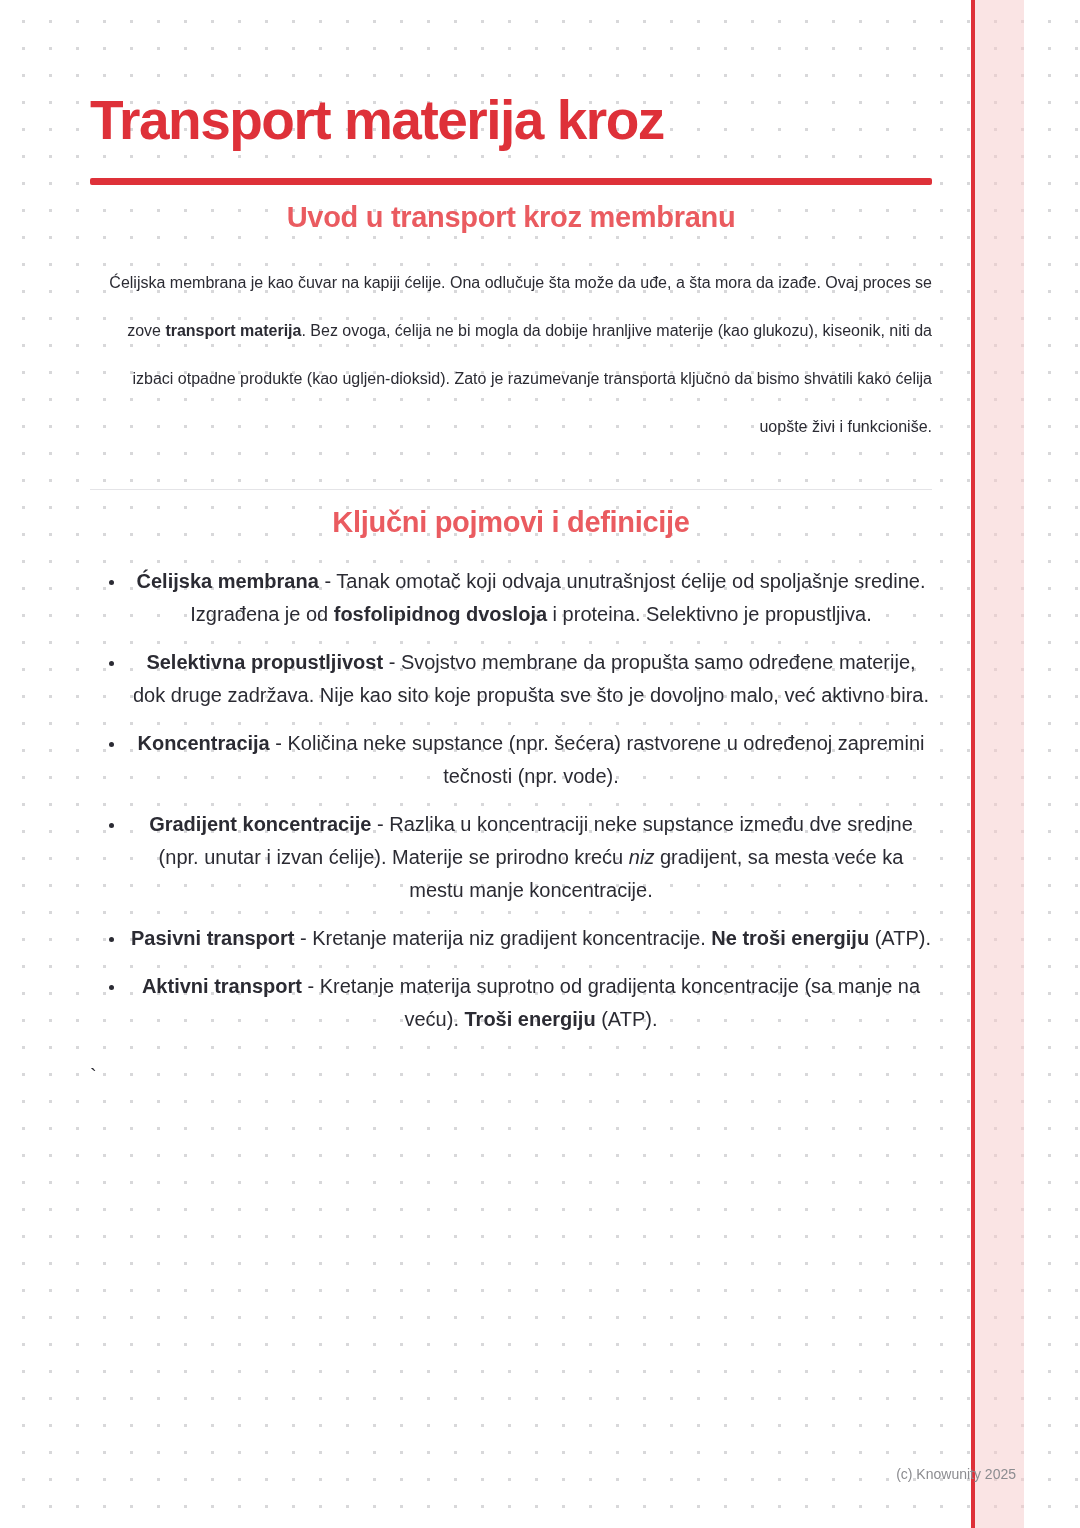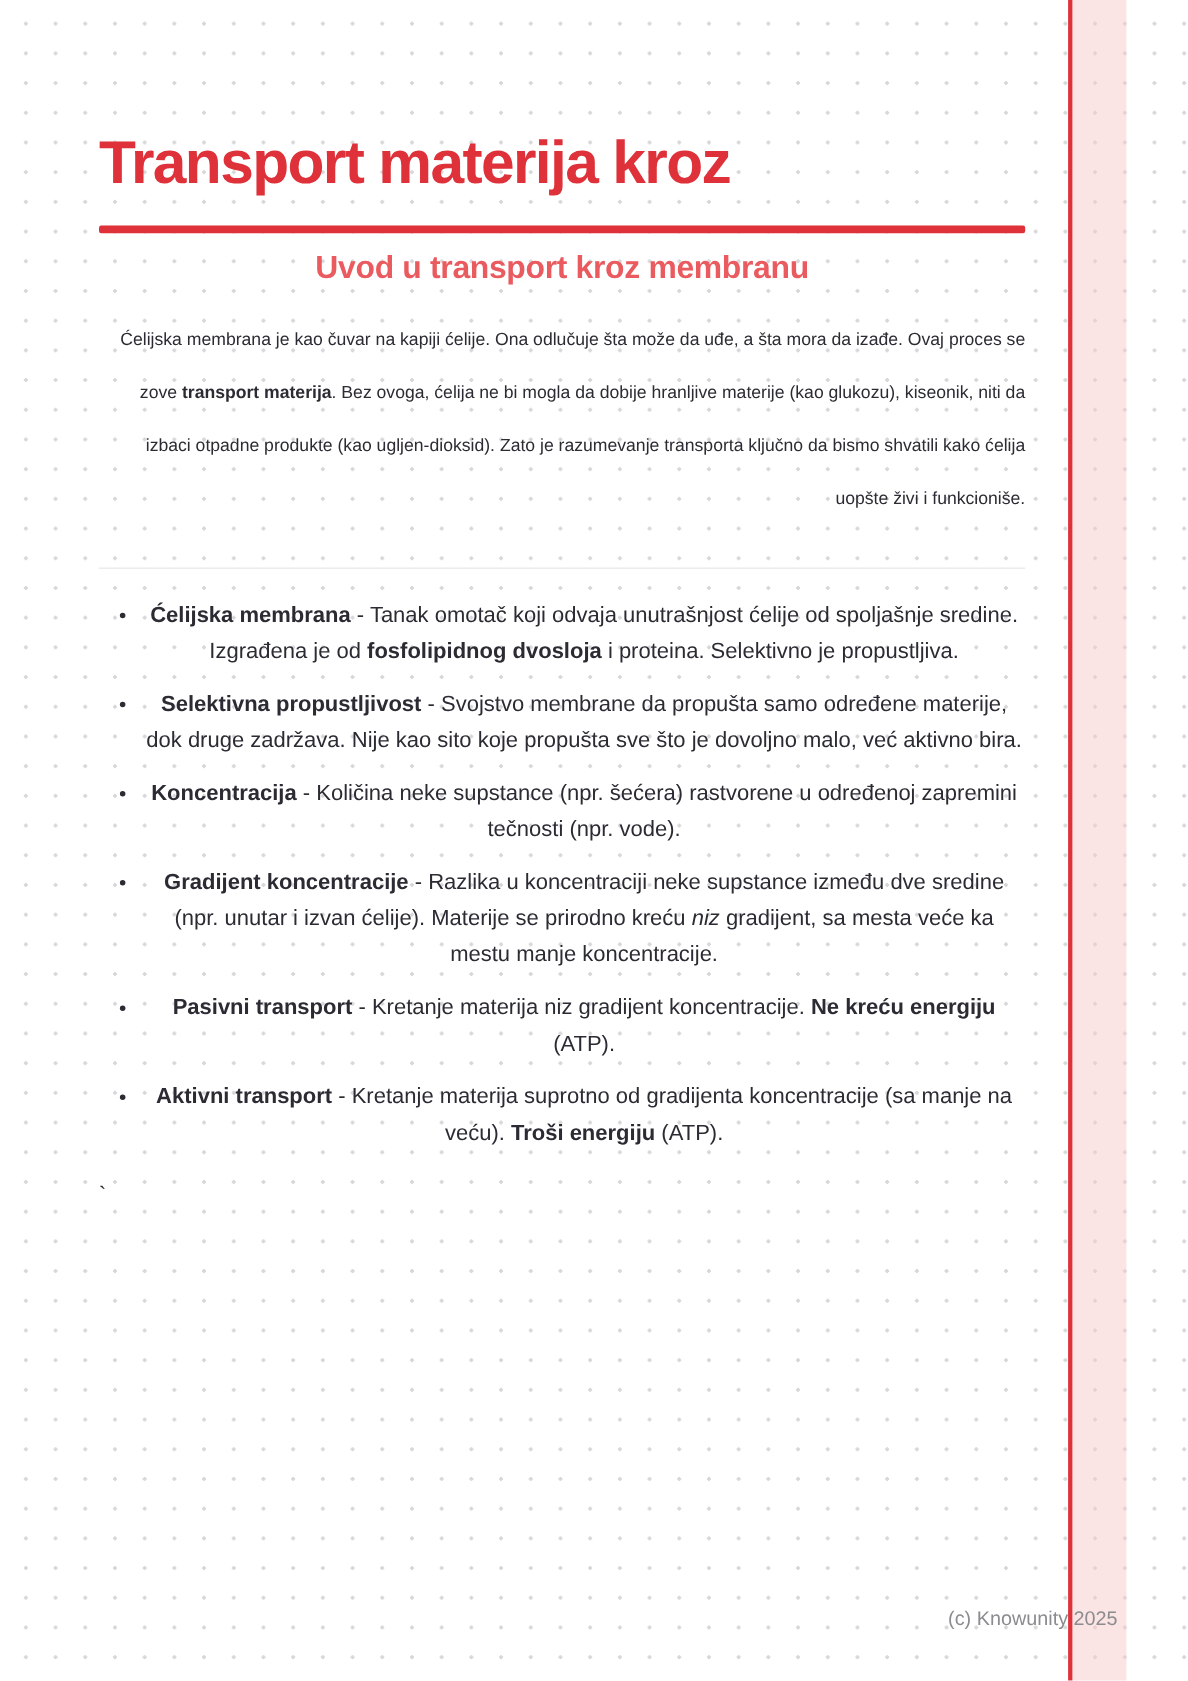--- a/index.html
+++ b/index.html
@@ -26,21 +26,21 @@
     width: 842px;
   }
   h1.title {
     margin: 0;
     font-size: 55px;
     line-height: 1.17;
     font-weight: 800;
     letter-spacing: -1.5px;
     color: var(--title_red, #de3139);
   }
-  h1.title .line { display: block; margin-top: 27px; }
+  h1.title .line { display: block; }
   .title-rule {
     margin-top: 26px;
     height: 7px;
     border-radius: 2px;
     background: var(--title_red, #de3139);
   }
   h2.section-heading {
     margin: 16px;
     font-size: 29px;
     font-weight: 700;
@@ -97,21 +97,21 @@
     bottom: 0;
     left: 975px;
     width: 49px;
     background: var(--band_pink, #f5caca);
     opacity: 0.5;
   }
   .footer-credit {
     position: absolute;
     right: 64px;
     bottom: 46px;
-    font-size: 18px;
+    font-size: 14px;
     color: var(--footer_gray, #8c8c90);
     z-index: 5;
   }
 </style>
 </head>
 <body>
 
 <div class="page">
 
   <div class="content">
@@ -123,26 +123,27 @@
     <div class="title-rule"></div>
 
     <section>
       <h2 class="section-heading s1-heading">Uvod u transport kroz membranu</h2>
       <p class="body-par"><span>Ćelijska membrana je kao čuvar na kapiji ćelije. Ona odlučuje šta može da uđe, a šta mora da izađe. Ovaj proces se zove </span><span class="b">transport materija</span><span>. Bez ovoga, ćelija ne bi mogla da dobije hranljive materije (kao glukozu), kiseonik, niti da izbaci otpadne produkte (kao ugljen-dioksid). Zato je razumevanje transporta ključno da bismo shvatili kako ćelija uopšte živi i funkcioniše.</span></p>
     </section>
 
     <hr class="thin-divider">
 
     <section>
+      <h2 class="section-heading s2-heading">Ključni pojmovi i definicije</h2>
       <ul class="defs">
         <li><span class="b">Ćelijska membrana</span><span> - Tanak omotač koji odvaja unutrašnjost ćelije od spoljašnje sredine. Izgrađena je od </span><span class="b">fosfolipidnog dvosloja</span><span> i proteina. Selektivno je propustljiva.</span></li>
         <li><span class="b">Selektivna propustljivost</span><span> - Svojstvo membrane da propušta samo određene materije, dok druge zadržava. Nije kao sito koje propušta sve što je dovoljno malo, već aktivno bira.</span></li>
         <li><span class="b">Koncentracija</span><span> - Količina neke supstance (npr. šećera) rastvorene u određenoj zapremini tečnosti (npr. vode).</span></li>
         <li><span class="b">Gradijent koncentracije</span><span> - Razlika u koncentraciji neke supstance između dve sredine (npr. unutar i izvan ćelije). Materije se prirodno kreću </span><span class="i">niz</span><span> gradijent, sa mesta veće ka mestu manje koncentracije.</span></li>
-        <li><span class="b">Pasivni transport</span><span> - Kretanje materija niz gradijent koncentracije. </span><span class="b">Ne kreću energiju</span><span> (ATP).</span></li>
+        <li><span class="b">Pasivni transport</span><span> - Kretanje materija niz gradijent koncentracije. </span><span class="b">Ne troši energiju</span><span> (ATP).</span></li>
         <li><span class="b">Aktivni transport</span><span> - Kretanje materija suprotno od gradijenta koncentracije (sa manje na veću). </span><span class="b">Troši energiju</span><span> (ATP).</span></li>
       </ul>
     </section>
 
     <div class="stray-char">`</div>
 
   </div>
 
   <div class="margin-red-line"></div>
   <div class="margin-pink-band"></div>

